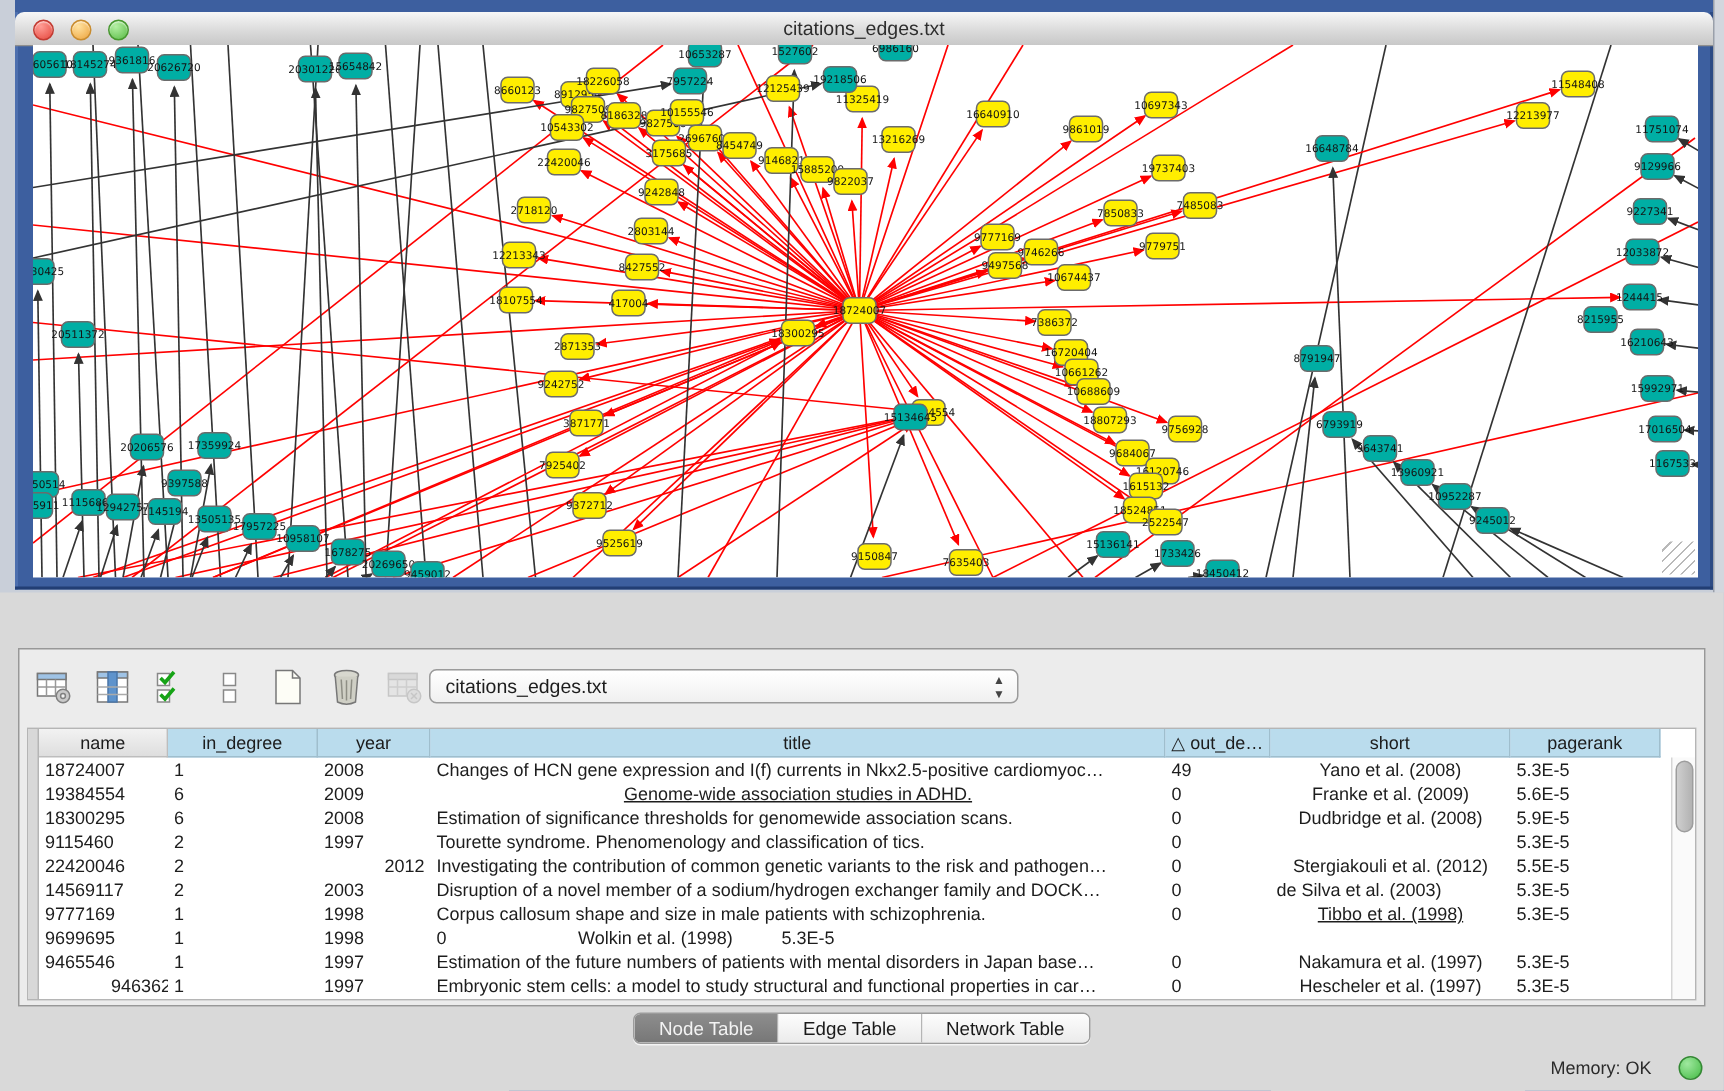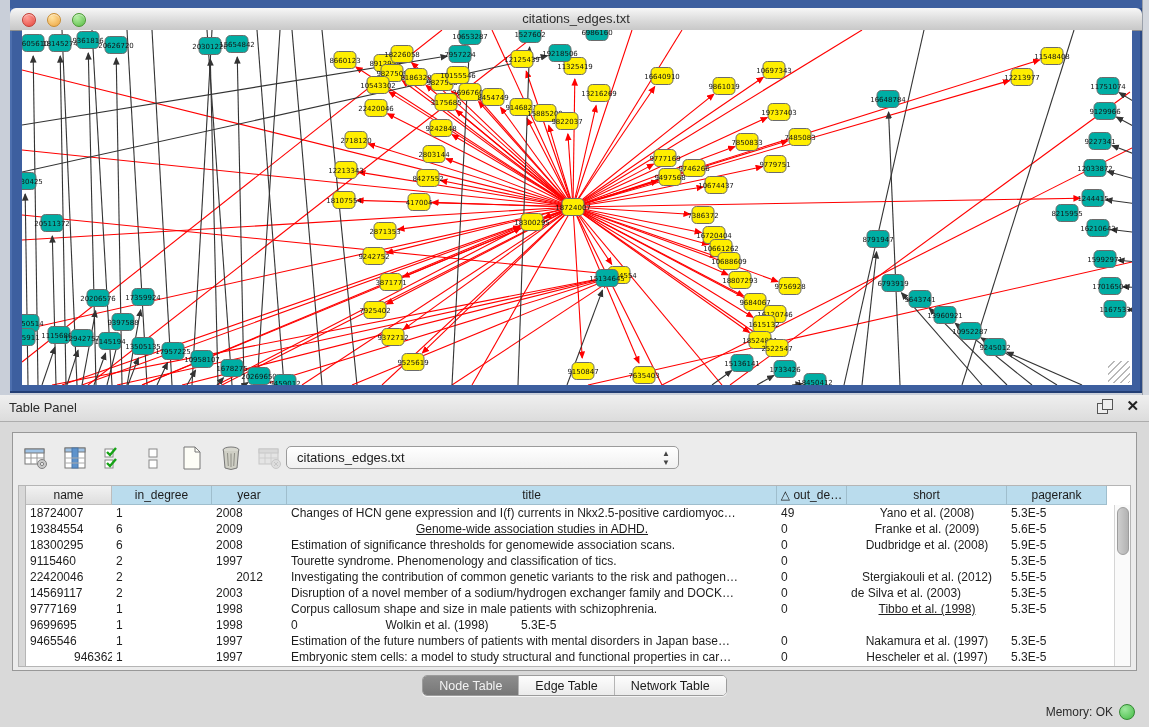--- a/index.html
+++ b/index.html
@@ -57,21 +57,21 @@
     border:1px solid #9d9d9d;border-radius:6px;}
   
   .tabs{position:absolute;left:0;right:0;top:280px;display:flex;justify-content:center;}
   .seg{display:flex;border:1px solid #9c9c9c;border-radius:5px;overflow:hidden;background:#fff;height:19px;
     box-shadow:0 1px 0 rgba(255,255,255,.7);}
   .seg button{border:none;margin:0;padding:0 16px;font-size:12.5px;font-family:"Liberation Sans",sans-serif;
     background:linear-gradient(#fdfdfd,#ebebeb);color:#1a1a1a;border-right:1px solid #b5b5b5;height:19px;line-height:18px;}
   .seg button:last-child{border-right:none;}
   .seg button.active{background:linear-gradient(#8d8d8d,#777777);color:#f3f3f3;}
   
-  .statusbar{position:absolute;right:14px;bottom:7px;display:flex;align-items:center;gap:6px;font-size:12px;color:#2b2b2b;}
+  .statusbar{position:absolute;right:14px;bottom:7px;display:flex;align-items:center;gap:18px;font-size:12px;color:#2b2b2b;}
   .memdot{width:14px;height:14px;border-radius:50%;background:radial-gradient(circle at 35% 30%,#9fe89f,#44bb44);border:1px solid #338833;}
 </style>
 </head>
 <body>
 
 <div class="desktop">
   <div class="win-topedge"></div>
   <div class="net-window">
     <div class="titlebar">
       <div class="traffic">
@@ -454,27 +454,20 @@
           <rect x="782" y="343.5" width="22" height="17" rx="4.5" fill="#00aea4" stroke="#6b6b6b"></rect>
           <text x="793" y="354.5" text-anchor="middle" font-size="7" font-family="DejaVu Sans, sans-serif" fill="#141414">18450412</text>
         </svg>
       <div class="grip"></div>
     </div>
   </div>
   <div class="right-strip"></div>
 </div>
 
 <div class="table-panel">
-  <div class="panel-header">
-    <span class="ph-title">Table Panel</span>
-    <span class="hdr-icons">
-      <span class="float-ic"></span>
-      <span class="close-ic">✕</span>
-    </span>
-  </div>
 
   <div class="panel-content">
     <div class="toolbar">
       <span class="tb-ic">
         <svg width="24" height="24">
             <rect x="1" y="3" width="19" height="15" fill="#fff" stroke="#777"></rect>
             <rect x="1" y="3" width="19" height="4" fill="#9fc3e6" stroke="#777"></rect>
             <line x1="7" y1="7" x2="7" y2="18" stroke="#999"></line>
             <line x1="13" y1="7" x2="13" y2="18" stroke="#999"></line>
             <line x1="1" y1="12" x2="20" y2="12" stroke="#999"></line>
@@ -584,21 +577,21 @@
             <div class="td" style="width: 100px; text-align: left;">2</div>
             <div class="td" style="width: 75px; text-align: left;">1997</div>
             <div class="td" style="width: 490px; text-align: left;">Tourette syndrome. Phenomenology and classification of tics.</div>
             <div class="td" style="width: 70px; text-align: left;">0</div>
             <div class="td" style="width: 160px; text-align: center; margin-top: 24px;">Jankovic et al. (1997)</div>
             <div class="td" style="width: 100px; text-align: left;">5.3E-5</div>
           </div>
           <div class="tr">
             <div class="td" style="width: 86px; text-align: left;">22420046</div>
             <div class="td" style="width: 100px; text-align: left;">2</div>
-            <div class="td" style="width: 75px; text-align: center;">2012</div>
+            <div class="td" style="width: 75px; text-align: right;">2012</div>
             <div class="td" style="width: 490px; text-align: left;">Investigating the contribution of common genetic variants to the risk and pathogen…</div>
             <div class="td" style="width: 70px; text-align: left;">0</div>
             <div class="td" style="width: 160px; text-align: center;">Stergiakouli et al. (2012)</div>
             <div class="td" style="width: 100px; text-align: left;">5.5E-5</div>
           </div>
           <div class="tr">
             <div class="td" style="width: 86px; text-align: left;">14569117</div>
             <div class="td" style="width: 100px; text-align: left;">2</div>
             <div class="td" style="width: 75px; text-align: left;">2003</div>
             <div class="td" style="width: 490px; text-align: left;">Disruption of a novel member of a sodium/hydrogen exchanger family and DOCK…</div>

